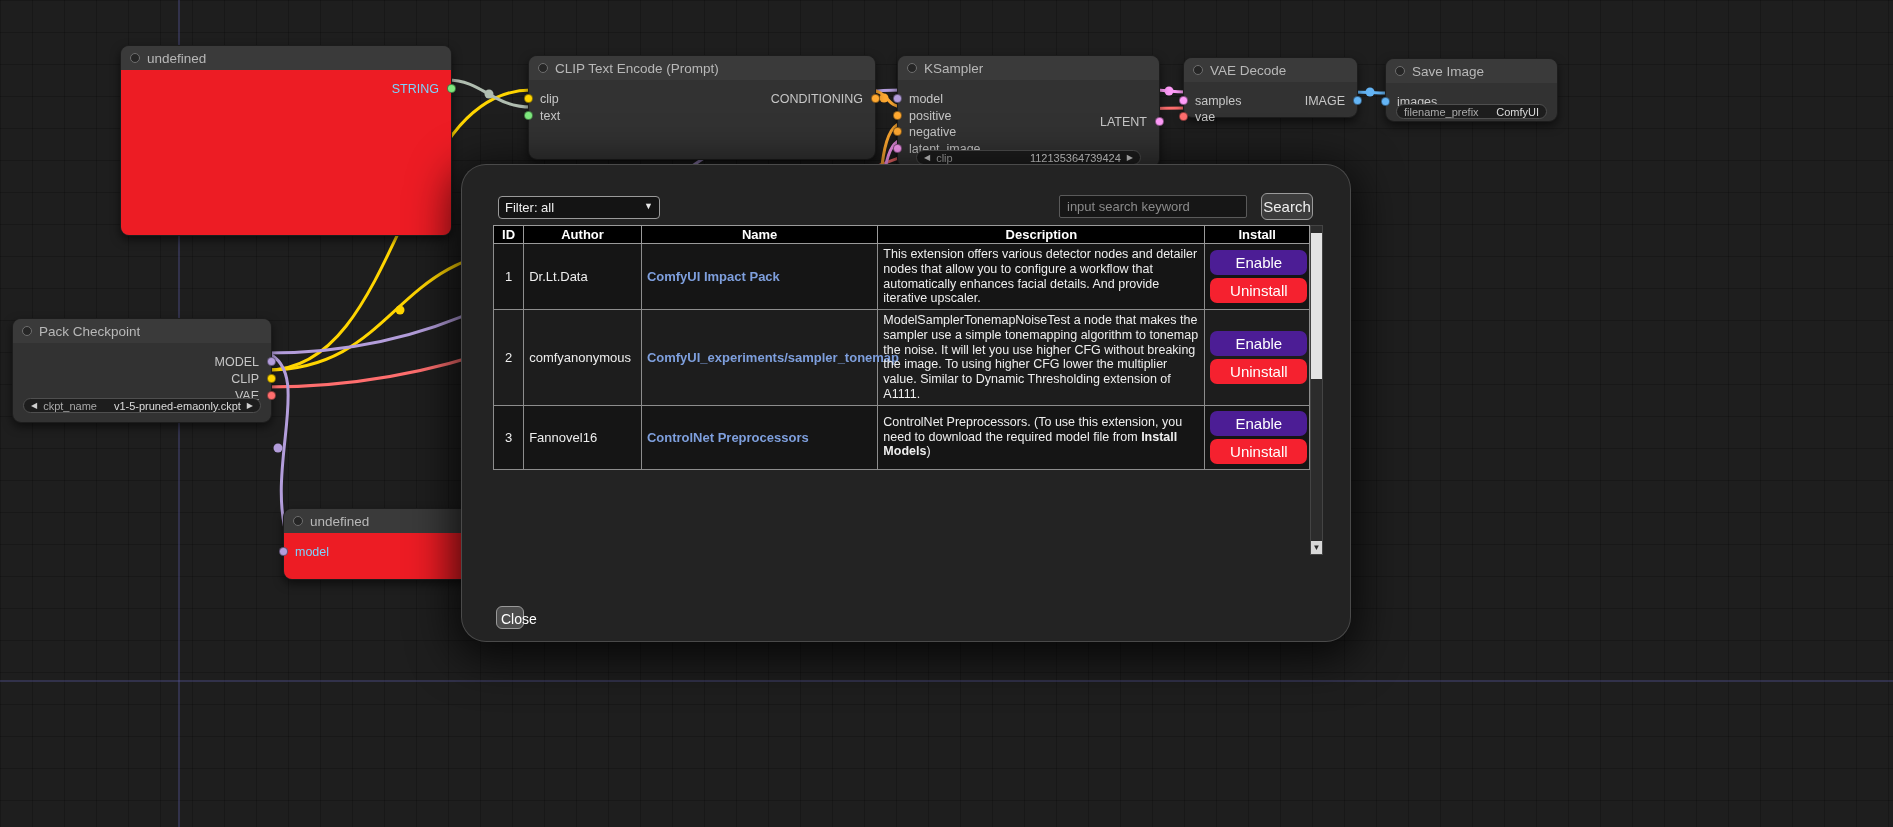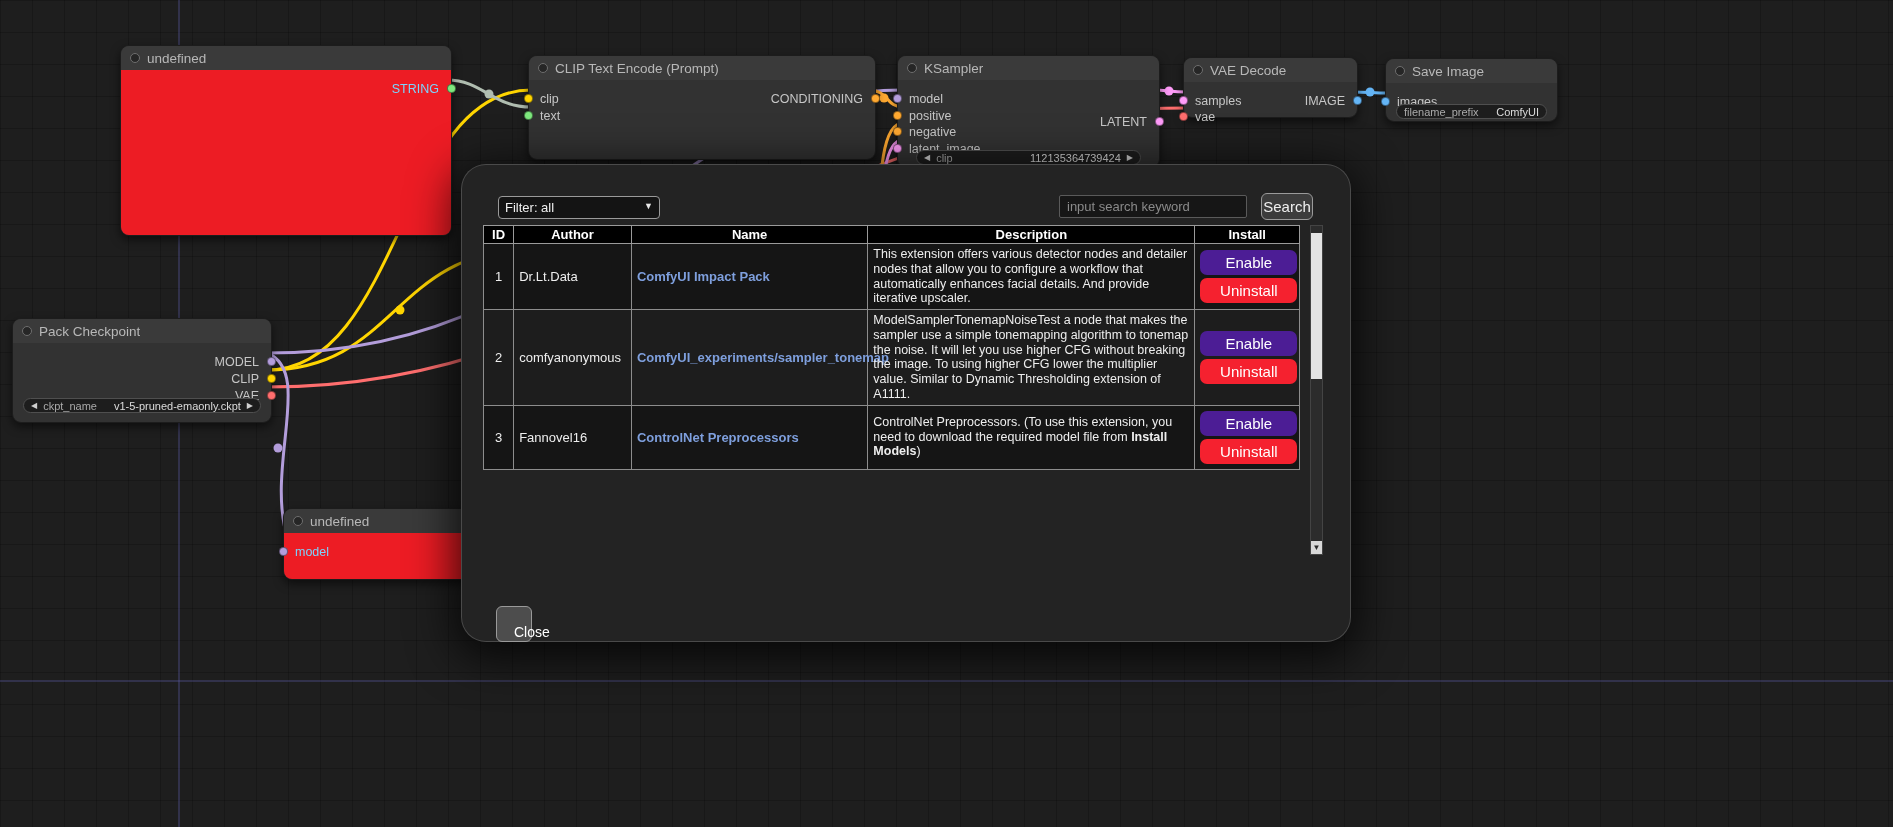--- a/index.html
+++ b/index.html
@@ -54,21 +54,21 @@
         border:1px solid #9a9a9a;border-radius:4px;font-size:13px;padding:0 18px 0 6px;
         -webkit-appearance:none;appearance:none;font-family:inherit;}
   .select-caret{position:absolute;right:7px;top:5px;font-size:9px;color:#e8e8e8;pointer-events:none;}
   .search-input{position:absolute;left:597px;top:30px;width:188px;height:23px;
         background:#161616;border:1px solid #5a5a5a;border-radius:2px;color:#ddd;
         font-size:13px;padding:0 7px;font-family:inherit;}
   .search-input::placeholder{color:#8a8a8a;}
   .search-btn{position:absolute;left:799px;top:28px;width:52px;height:27px;
         background:#3c3c3c;border:1px solid #9a9a9a;border-radius:6px;color:#efefef;
         font-size:15px;font-family:inherit;cursor:pointer;padding:0;}
-  .ext-table{position:absolute;left:21px;top:60px;width:817px;border-collapse:collapse;
+  .ext-table{position:absolute;left:31px;top:60px;width:817px;border-collapse:collapse;
         color:#eee;font-size:13px;table-layout:fixed;}
   .ext-table th{background:#000;border:1px solid #9a9a9a;color:#fff;font-weight:bold;
         height:18px;padding:0 2px;font-size:13px;}
   .ext-table td{border:1px solid #8d8d8d;padding:2px 5px;vertical-align:middle;}
   .ext-table tr:nth-child(odd) td{background:#151515;}
   .ext-table tr:nth-child(even) td{background:#1d1d1d;}
   .col-id{width:30px;}   .col-author{width:117px;} .col-name{width:235px;}
   .col-desc{width:325px;} .col-install{width:104px;}
   td.cell-id{text-align:center;}
   td.cell-name a{color:#7e9fdd;font-weight:bold;text-decoration:none;}
@@ -78,21 +78,21 @@
         color:#fff;font-size:15px;font-family:inherit;cursor:pointer;line-height:23px;padding:0;}
   .btn-enable{background:#4c1d95;}
   .btn-uninstall{background:#f5212f;}
   .scrollbar{position:absolute;left:848px;top:60px;width:13px;height:330px;background:#2c2c2c;
         border:1px solid #444;}
   .scroll-thumb{position:absolute;left:0;top:7px;width:11px;height:146px;background:#e4e4e4;}
   .scroll-down{position:absolute;left:0;bottom:0;width:11px;height:13px;background:#d9d9d9;
         color:#2a2a2a;font-size:8px;text-align:center;line-height:13px;}
   .close-btn{position:absolute;left:34px;top:441px;width:28px;height:23px;background:#4d4d4d;
         border:1px solid #9a9a9a;border-radius:6px;color:#fff;font-size:14px;
-        font-family:inherit;cursor:pointer;padding:17px;}
+        font-family:inherit;cursor:pointer;padding:4px;}
 </style>
 </head>
 <body>
 
 <div class="canvas">
 
   <div class="axis-line axis-v"></div>
   <div class="axis-line axis-h"></div>
 
   <svg class="wires" width="1893" height="827">

